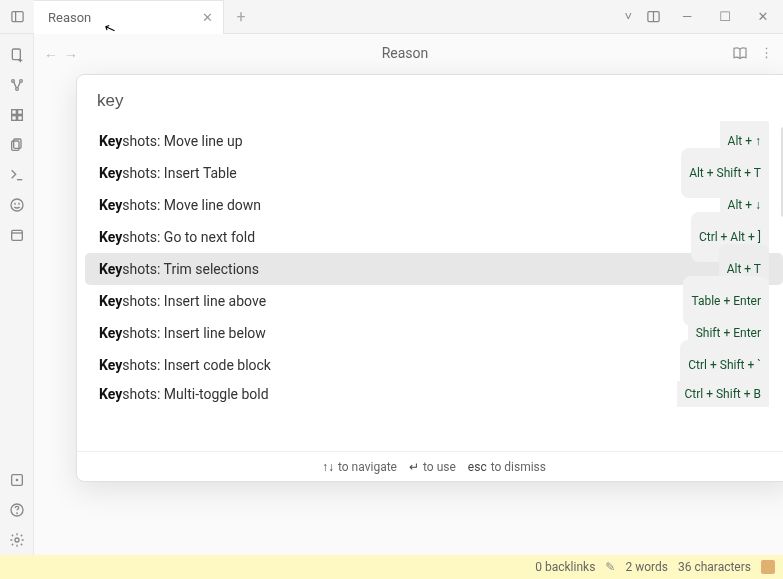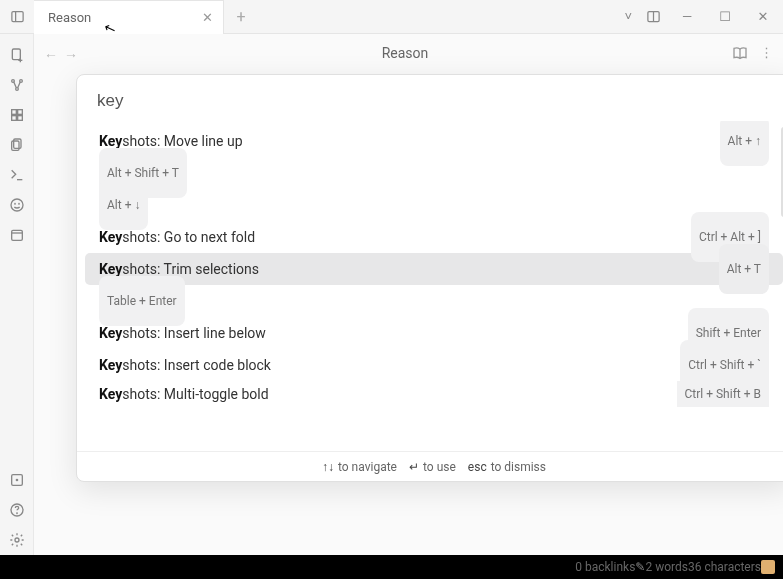--- a/index.html
+++ b/index.html
@@ -165,21 +165,21 @@
     font-size: 14px;
     color: #333;
     margin: 0 2px;
   }
   .palette-row.selected {
     background: #e7e7e8;
   }
   .palette-row .label b { font-weight: 700; color: #111; }
   .shortcut {
     background: #f1f1f2;
-    color: #737373;
+    color: #14532d;
     padding: 18px 8px;
     border-radius: 8px;
     font-size: 12px;
     white-space: nowrap;
   }
   .palette-row.selected .shortcut {
     background: #ededee;
   }
   .palette-row.trunc { height: 26px; overflow: hidden; }
   .palette-footer {
@@ -193,24 +193,25 @@
     border-top: 1px solid #eee;
   }
   .palette-footer .sym { color: #444; margin-right: 4px; }
   
   .statusbar {
     position: absolute;
     bottom: 0;
     left: 0;
     right: 0;
     height: 24px;
-    background: #000000;
+    background: #fef9c3;
     display: flex;
     align-items: center;
     justify-content: flex-end;
+    gap: 10px;
     padding: 0 8px;
     font-size: 12px;
     color: #666;
   }
   .status-color {
     width: 14px;
     height: 14px;
     background: #e0b070;
     border-radius: 2px;
   }
@@ -349,34 +350,37 @@
     <input type="text" value="key" style="">
   </div>
   <div class="palette-list">
     <div class="scrollbar-ind"></div>
 
   <div class="palette-row">
         <span class="label"><b>Key</b>shots: Move line up</span>
         <span class="shortcut">Alt + ↑</span>
       </div>
       <div class="palette-row">
+        <span class="label"><b>Key</b>shots: Insert Table</span>
         <span class="shortcut">Alt + Shift + T</span>
       </div>
       <div class="palette-row">
+        <span class="label"><b>Key</b>shots: Move line down</span>
         <span class="shortcut">Alt + ↓</span>
       </div>
       <div class="palette-row">
         <span class="label"><b>Key</b>shots: Go to next fold</span>
         <span class="shortcut">Ctrl + Alt + ]</span>
       </div>
       <div class="palette-row selected">
         <span class="label"><b>Key</b>shots: Trim selections</span>
         <span class="shortcut">Alt + T</span>
       </div>
       <div class="palette-row">
+        <span class="label"><b>Key</b>shots: Insert line above</span>
         <span class="shortcut">Table + Enter</span>
       </div>
       <div class="palette-row">
         <span class="label"><b>Key</b>shots: Insert line below</span>
         <span class="shortcut">Shift + Enter</span>
       </div>
       <div class="palette-row">
         <span class="label"><b>Key</b>shots: Insert code block</span>
         <span class="shortcut">Ctrl + Shift + `</span>
       </div>

